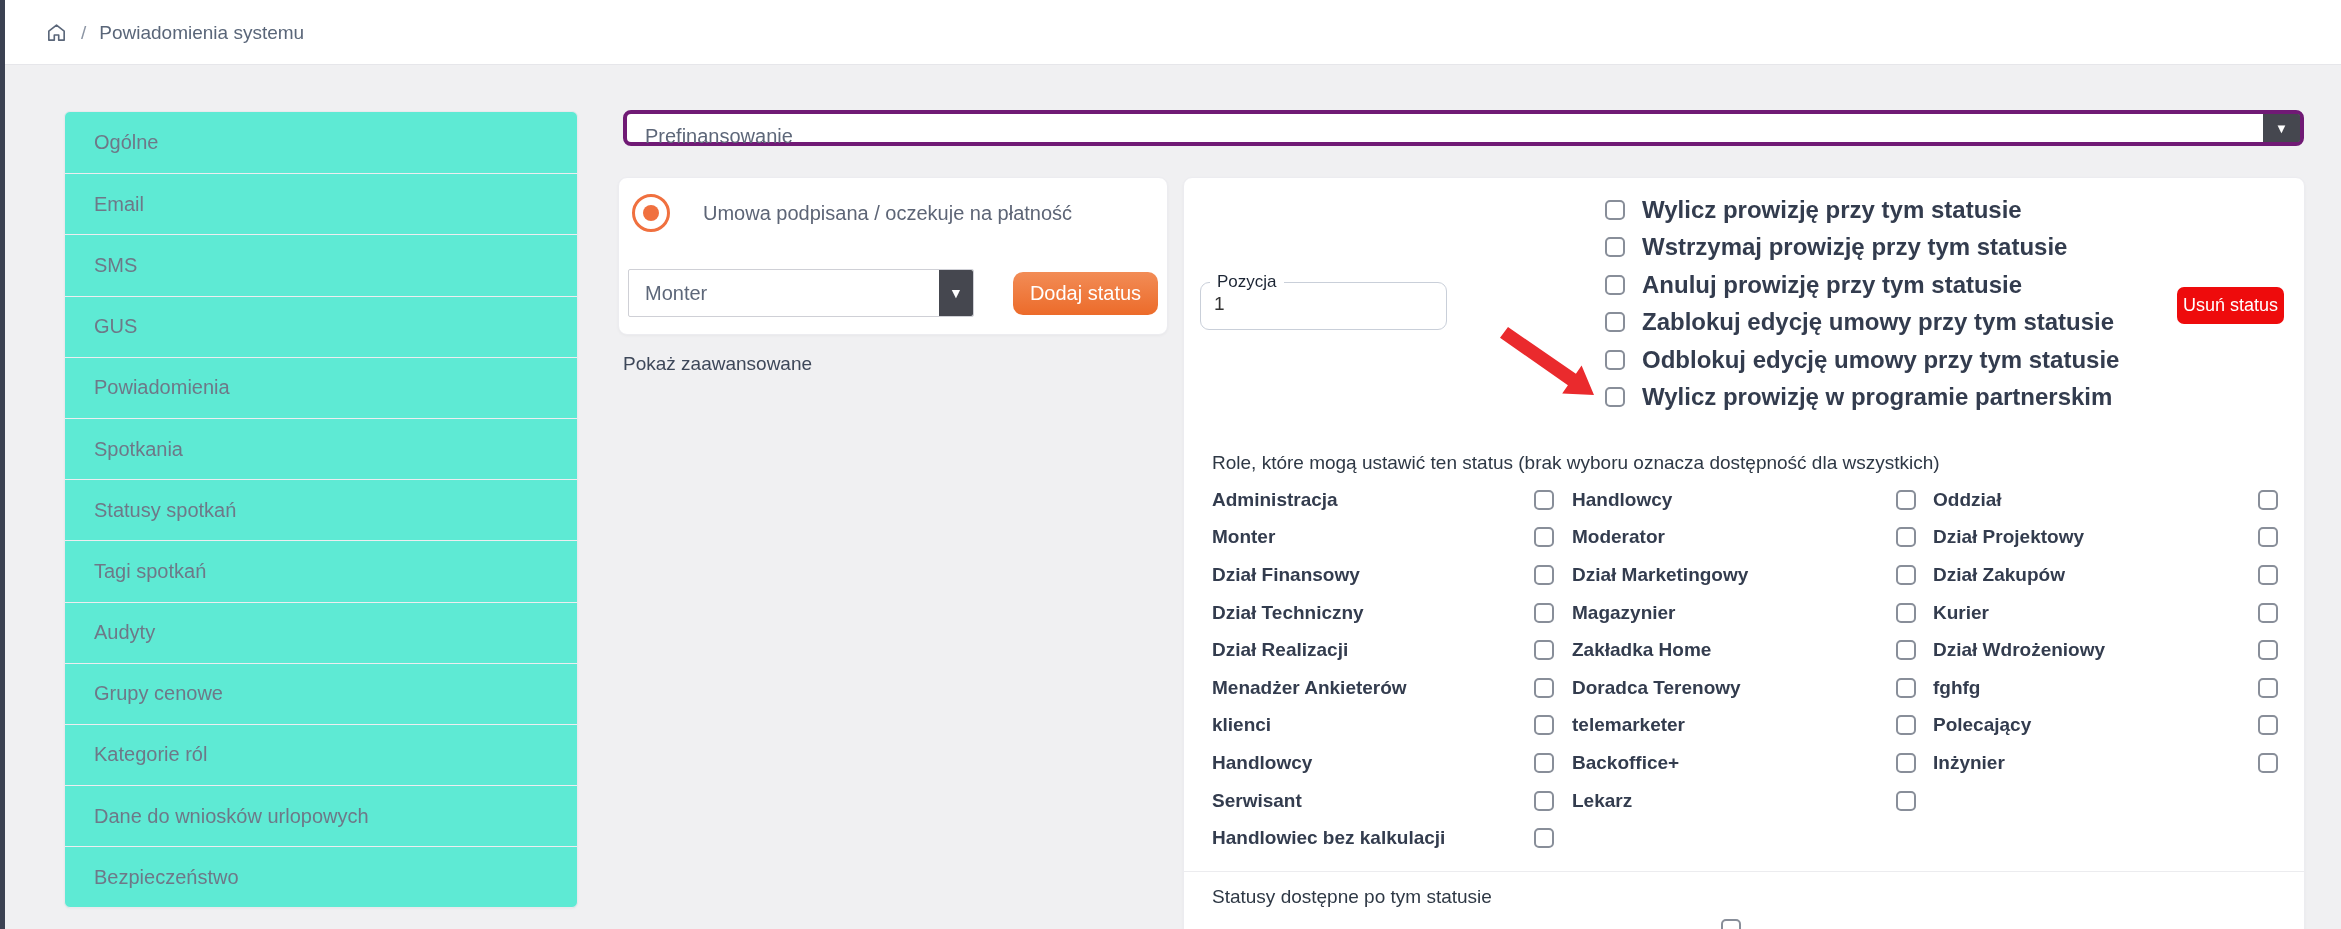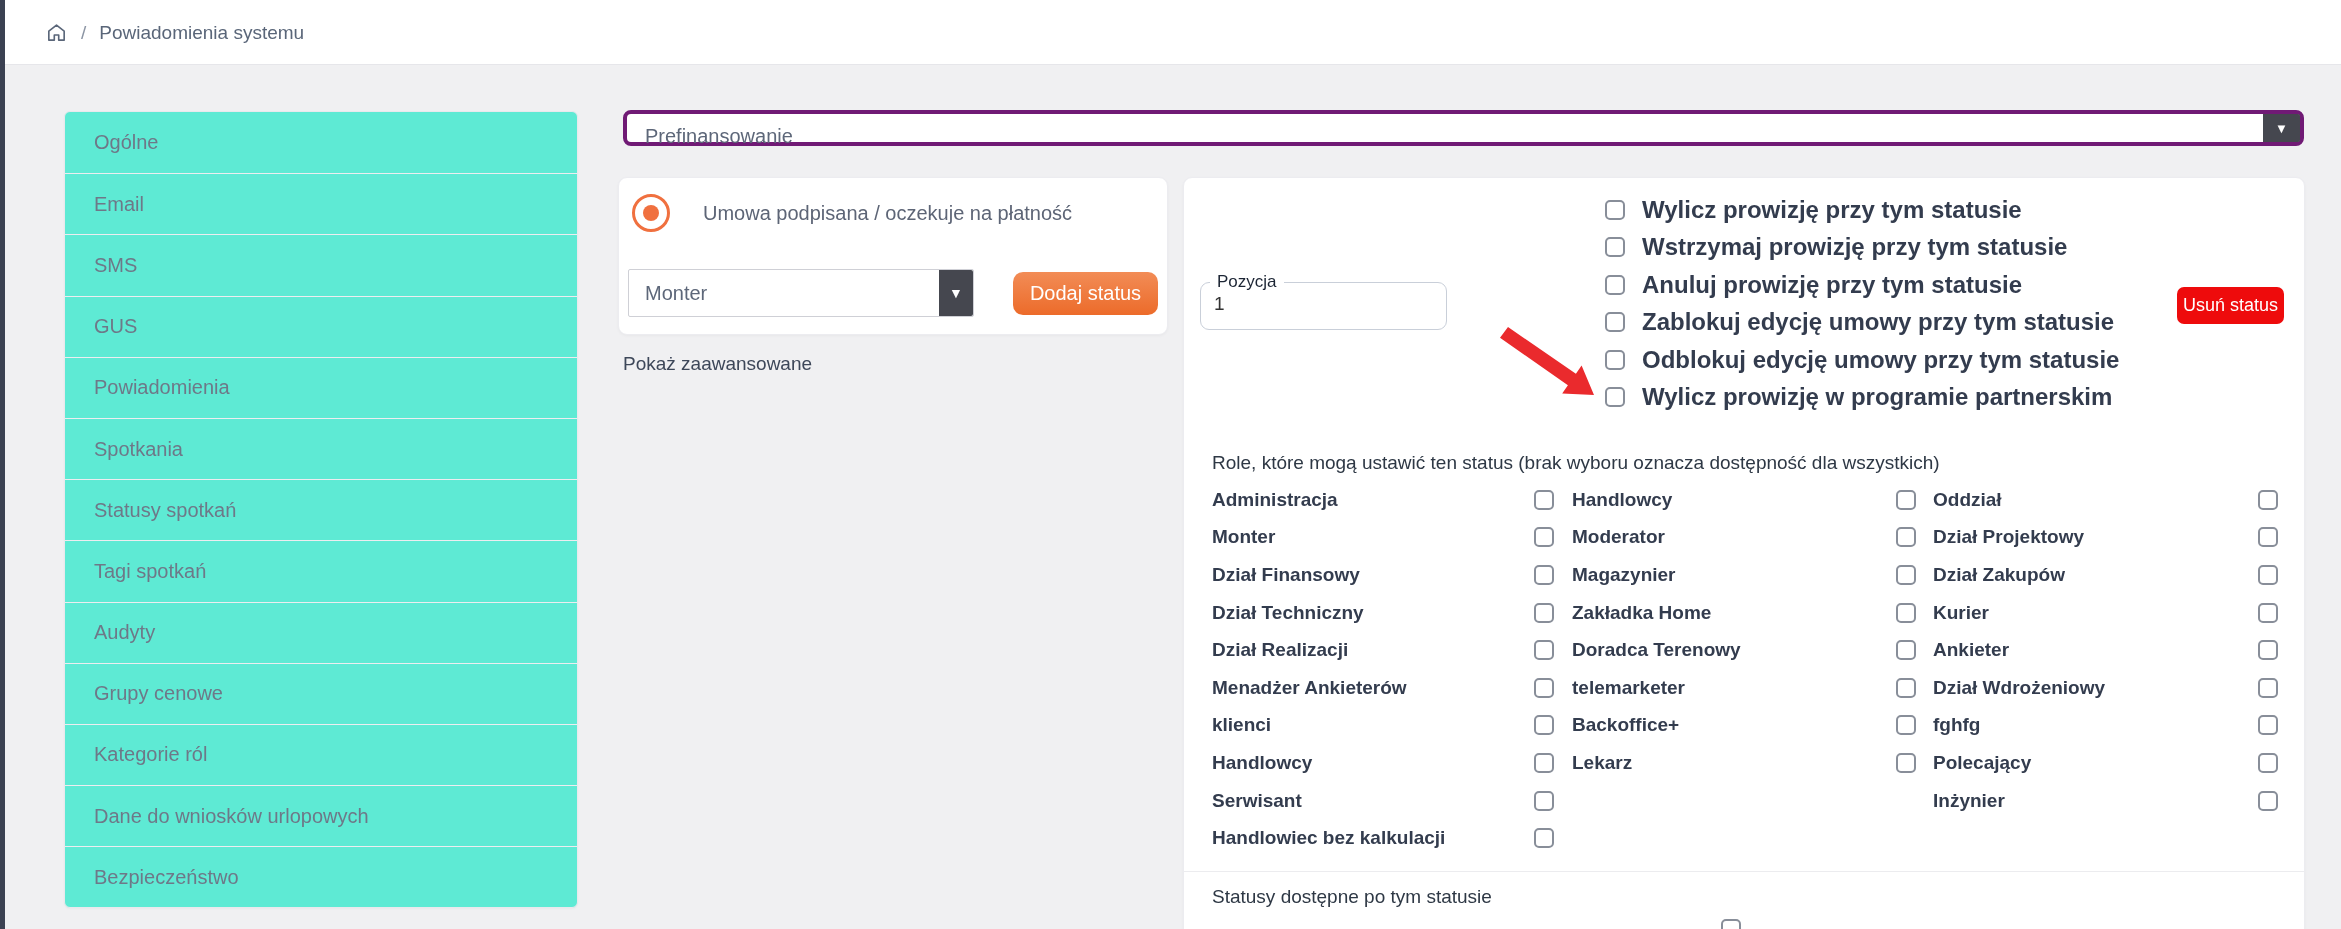--- a/index.html
+++ b/index.html
@@ -243,20 +243,24 @@
     <div class="role-row">
       <span class="role-label">Handlowcy</span>
       <span class="checkbox"></span>
     </div>
 
     <div class="role-row">
       <span class="role-label">Moderator</span>
       <span class="checkbox"></span>
     </div>
 
+    <div class="role-row">
+      <span class="role-label">Dział Marketingowy</span>
+      <span class="checkbox"></span>
+    </div>
 
     <div class="role-row">
       <span class="role-label">Magazynier</span>
       <span class="checkbox"></span>
     </div>
 
     <div class="role-row">
       <span class="role-label">Zakładka Home</span>
       <span class="checkbox"></span>
     </div>
@@ -296,24 +300,20 @@
     <div class="role-row">
       <span class="role-label">Dział Zakupów</span>
       <span class="checkbox"></span>
     </div>
 
     <div class="role-row">
       <span class="role-label">Kurier</span>
       <span class="checkbox"></span>
     </div>
 
-    <div class="role-row">
-      <span class="role-label">Ankieter</span>
-      <span class="checkbox"></span>
-    </div>
 
     <div class="role-row">
       <span class="role-label">Dział Wdrożeniowy</span>
       <span class="checkbox"></span>
     </div>
 
     <div class="role-row">
       <span class="role-label">fghfg</span>
       <span class="checkbox"></span>
     </div>

